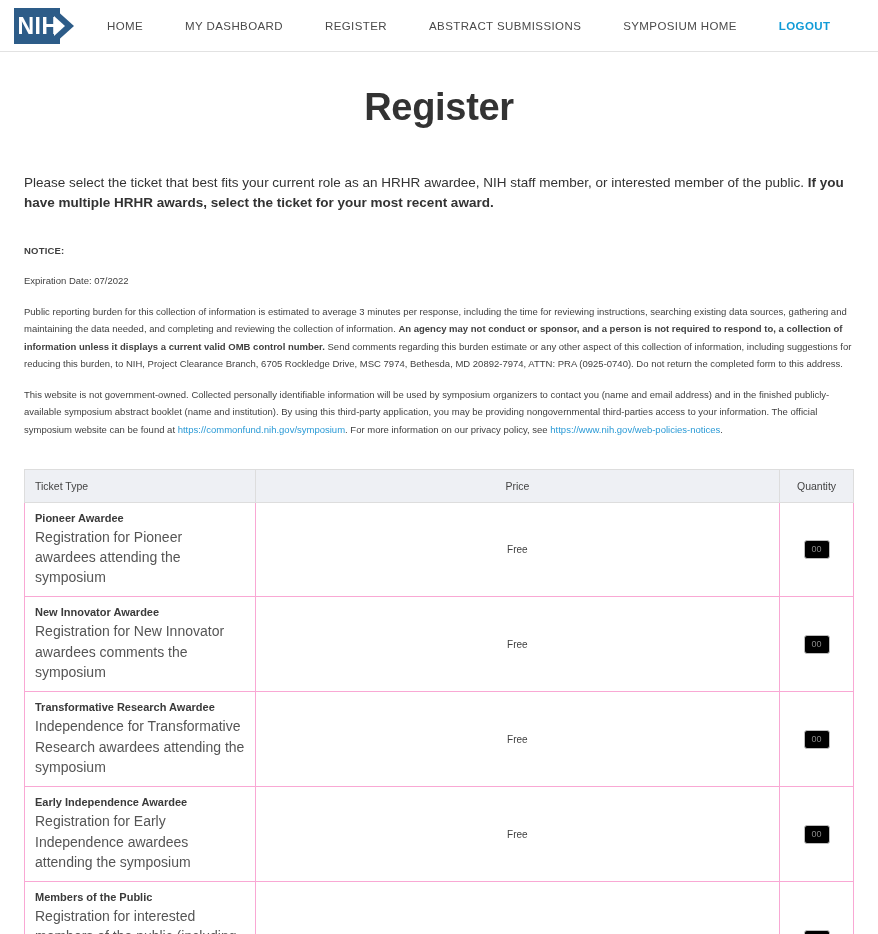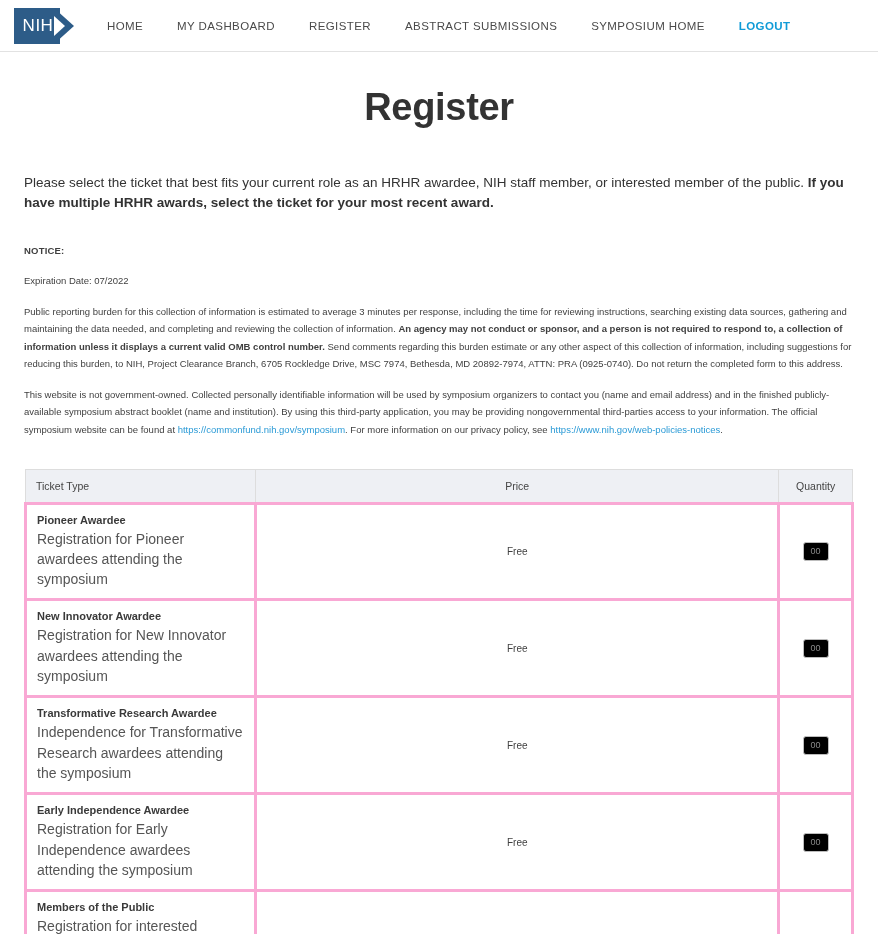--- a/index.html
+++ b/index.html
@@ -35,22 +35,22 @@
   }
   .nih-logo .block {
     position: absolute;
     left: 0; top: 0;
     width: 46px; height: 36px;
     background: #20558a;
     background: #2d5c88;
   }
   .nih-logo .block span {
     color: #fff;
-    font-size: 17px;
-    font-weight: normal;
+    font-size: 23px;
+    font-weight: bold;
     letter-spacing: 0.5px;
     line-height: 36px;
     display: block;
     text-align: center;
     padding-left: 2px;
   }
   .nih-logo .arrow {
     position: absolute;
     left: 40px; top: 0;
     width: 0; height: 0;
@@ -62,21 +62,21 @@
     position: absolute;
     left: 40px; top: 8px;
     width: 0; height: 0;
     border-top: 10px solid transparent;
     border-bottom: 10px solid transparent;
     border-left: 11px solid #ffffff;
   }
   .nav-links {
     display: flex;
     align-items: center;
-    gap: 8px;
+    gap: 16px;
   }
   .nav-link {
     font-size: 11.5px;
     letter-spacing: 0.4px;
     color: #4a4a4a;
     text-decoration: none;
     padding: 6px 13px;
     cursor: pointer;
     white-space: nowrap;
   }
@@ -126,21 +126,21 @@
     background: #eef0f4;
     border: 1px solid #dddddd;
     font-weight: normal;
     color: #444;
     font-size: 10.5px;
     padding: 10px 10px;
     text-align: left;
   }
   table.tickets th.price, table.tickets th.qty { text-align: center; }
   table.tickets td {
-    border: 3px solid #f9a8d4;
+    border: 1px solid #f9a8d4;
     padding: 9px 10px;
     vertical-align: middle;
   }
   td.type { width: 232px; }
   td.price { width: 530px; text-align: center; font-size: 10px; color: #3f3f3f; }
   td.qty { width: 74px; text-align: center; }
   .t-name {
     font-size: 11px;
     font-weight: bold;
     color: #3a3a3a;
@@ -222,21 +222,21 @@
           <div class="t-desc">Registration for Pioneer awardees attending the symposium</div>
         </td>
         <td class="price">Free</td>
         <td class="qty">
           <span class="qty-box">00</span>
         </td>
       </tr>
       <tr>
         <td class="type">
           <div class="t-name">New Innovator Awardee</div>
-          <div class="t-desc">Registration for New Innovator awardees attending the symposium</div>
+          <div class="t-desc">Registration for New Innovator awardees comments the symposium</div>
         </td>
         <td class="price">Free</td>
         <td class="qty">
           <span class="qty-box">00</span>
         </td>
       </tr>
       <tr>
         <td class="type">
           <div class="t-name">Transformative Research Awardee</div>
           <div class="t-desc">Independence for Transformative Research awardees attending the symposium</div>

